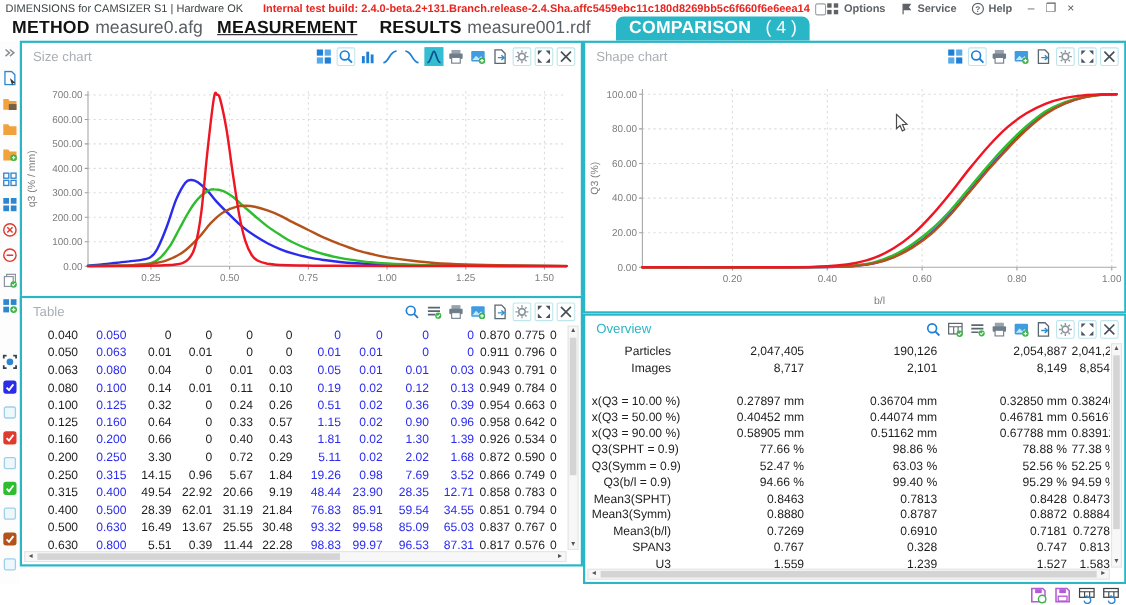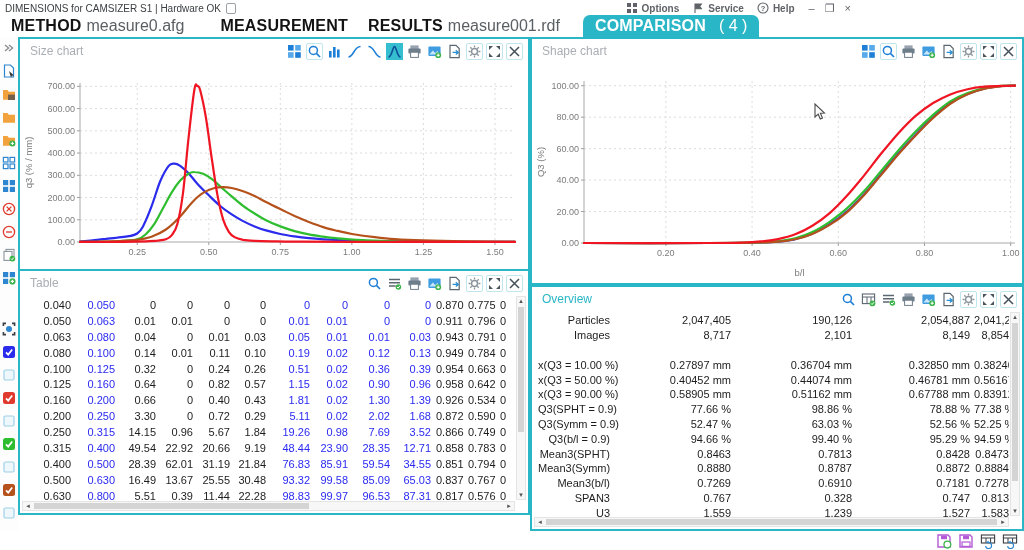--- a/index.html
+++ b/index.html
@@ -76,20 +76,21 @@
     display:flex; align-items:center; justify-content:flex-end; gap:6px; padding-right:6px; }
   .st-ic { width:16px; height:16px; cursor:pointer; }
 
   #mouse-cursor { position:absolute; left:813px; top:103px; pointer-events:none; }
 </style>
 </head>
 <body>
 
 <div id="titlebar">
   <span id="app-title">DIMENSIONS for CAMSIZER S1 | Hardware OK</span>
+  <span id="build-notice">Internal test build: 2.4.0-beta.2+131.Branch.release-2.4.Sha.affc5459ebc11c180d8269bb5c6f660f6e6eea14</span>
   <span id="build-copy"></span>
   <div id="top-menu">
       <span class="menu-item">
         <span style="width:12px;height:12px;display:inline-block"><svg viewBox="0 0 12 12" width="100%" height="100%">
             <g fill="#5f6368">
               <rect x="1" y="1" width="4" height="4"></rect>
               <rect x="7" y="1" width="4" height="4"></rect>
               <rect x="1" y="7" width="4" height="4"></rect>
               <rect x="7" y="7" width="4" height="4"></rect>
             </g>
@@ -115,21 +116,21 @@
       <span>❐</span>
       <span>×</span>
     </div>
 </div>
 
 <div id="tabbar">
     <div class="tab" style="margin-left: 6px;">
       <span class="tab-label">METHOD</span>
       <span class="tab-sub">measure0.afg</span>
     </div>
-    <div class="tab" style="margin-left: 26px;">
+    <div class="tab" style="margin-left: 3px; text-decoration: underline;">
       <span class="tab-label">MEASUREMENT</span>
     </div>
     <div class="tab" style="margin-left: 10px; text-align: center;">
       <span class="tab-label">RESULTS</span>
       <span class="tab-sub">measure001.rdf</span>
     </div>
     <div class="tab active" style="margin-left: 18px;">
       <span class="tab-label">COMPARISON</span>
       <span class="tab-sub">( 4 )</span>
     </div>
@@ -603,21 +604,21 @@
         <span class="tcell blue">0.39</span>
         <span class="tcell">0.954</span>
         <span class="tcell">0.663</span>
         <span class="tcell clip">0</span>
       </div>
       <div class="trow">
         <span class="tcell">0.125</span>
         <span class="tcell blue">0.160</span>
         <span class="tcell">0.64</span>
         <span class="tcell">0</span>
-        <span class="tcell">0.82</span>
+        <span class="tcell">0.33</span>
         <span class="tcell">0.57</span>
         <span class="tcell blue">1.15</span>
         <span class="tcell blue">0.02</span>
         <span class="tcell blue">0.90</span>
         <span class="tcell blue">0.96</span>
         <span class="tcell">0.958</span>
         <span class="tcell">0.642</span>
         <span class="tcell clip">0</span>
       </div>
       <div class="trow">

